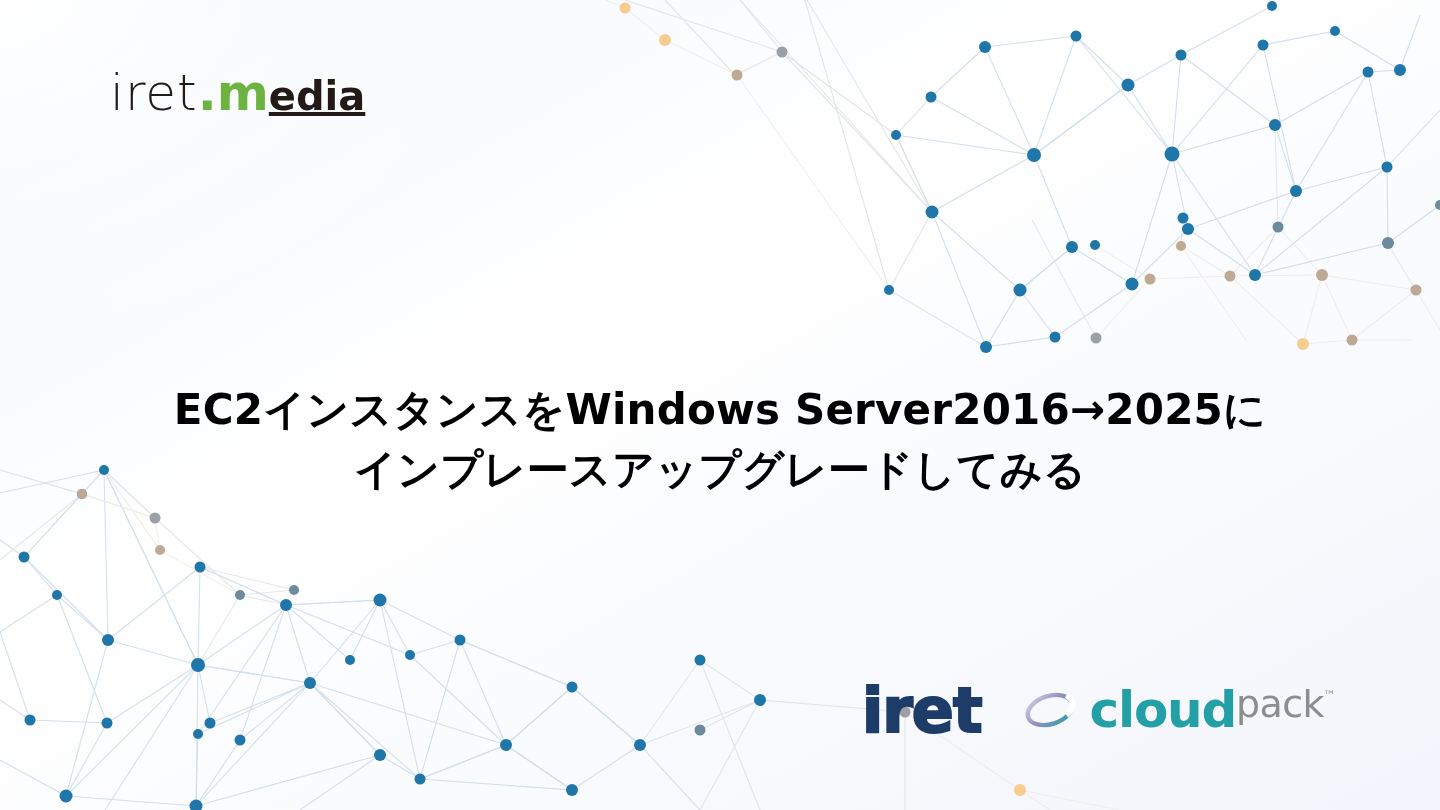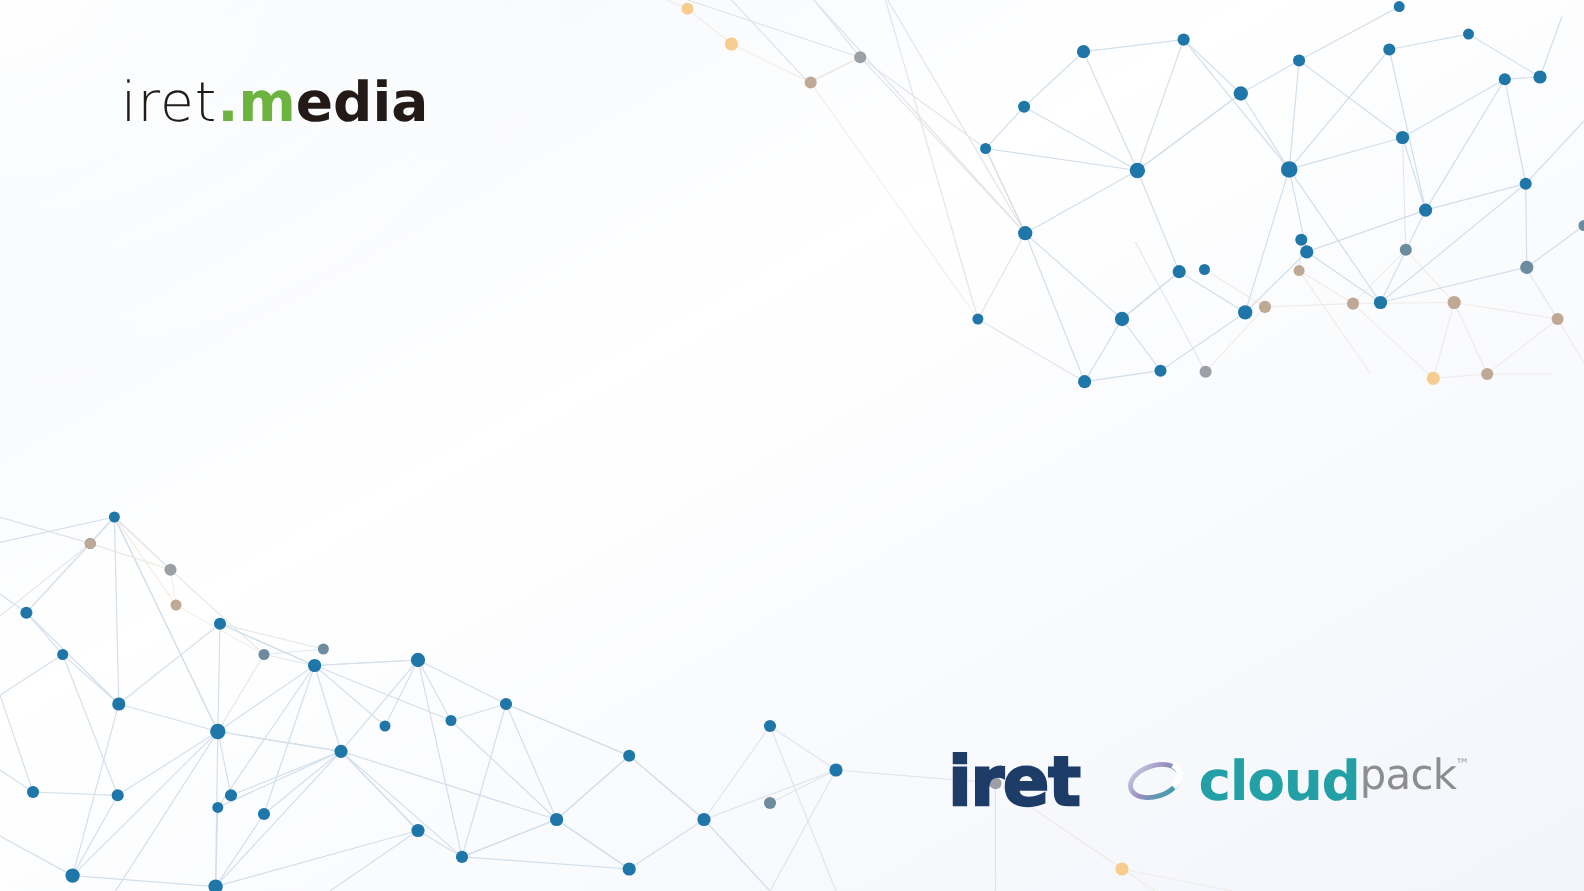--- a/index.html
+++ b/index.html
@@ -54,24 +54,25 @@
   }
   .brand-m {
     font-family: "DejaVu Sans", sans-serif;
     font-size: 50px;
     font-weight: 600;
     color: #6cb33f;
     letter-spacing: 0px;
   }
   .brand-edia {
     font-family: "DejaVu Sans", sans-serif;
-    font-size: 50px;
+    font-size: 40px;
     font-weight: 600;
     color: #231a17;
     letter-spacing: 0px;
+    text-decoration: underline;
   }
 
   
   .headline {
     position: absolute;
     left: 0;
     right: 0;
     top: 352px;
     text-align: center;
     color: #000000;
@@ -496,20 +497,24 @@
     </g>
   </svg>
 
   <div class="brand-mark">
     <span class="brand-iret">iret</span>
       <span class="brand-dot">.</span>
       <span class="brand-m">m</span>
       <span class="brand-edia">edia</span>
   </div>
 
+  <h1 class="headline">
+    <span class="ln">EC2インスタンスをWindows Server2016→2025に</span>
+    <span class="ln">インプレースアップグレードしてみる</span>
+  </h1>
 
   <div class="footer-logos">
 
     <div class="iret-logo">iret</div>
 
     <div class="cloudpack-logo">
       <svg class="cp-swirl" viewBox="0 0 58 46" xmlns="http://www.w3.org/2000/svg" aria-hidden="true">
         <ellipse cx="26" cy="23" rx="23" ry="14" transform="rotate(-18 26 23)" fill="none" stroke="url(#swirlg)" stroke-width="4.4"></ellipse>
         <path d="M46 14 A23 14 0 0 1 40 33" transform="rotate(-18 26 23)" fill="none" stroke="#ffffff" stroke-width="6"></path>
       </svg>

